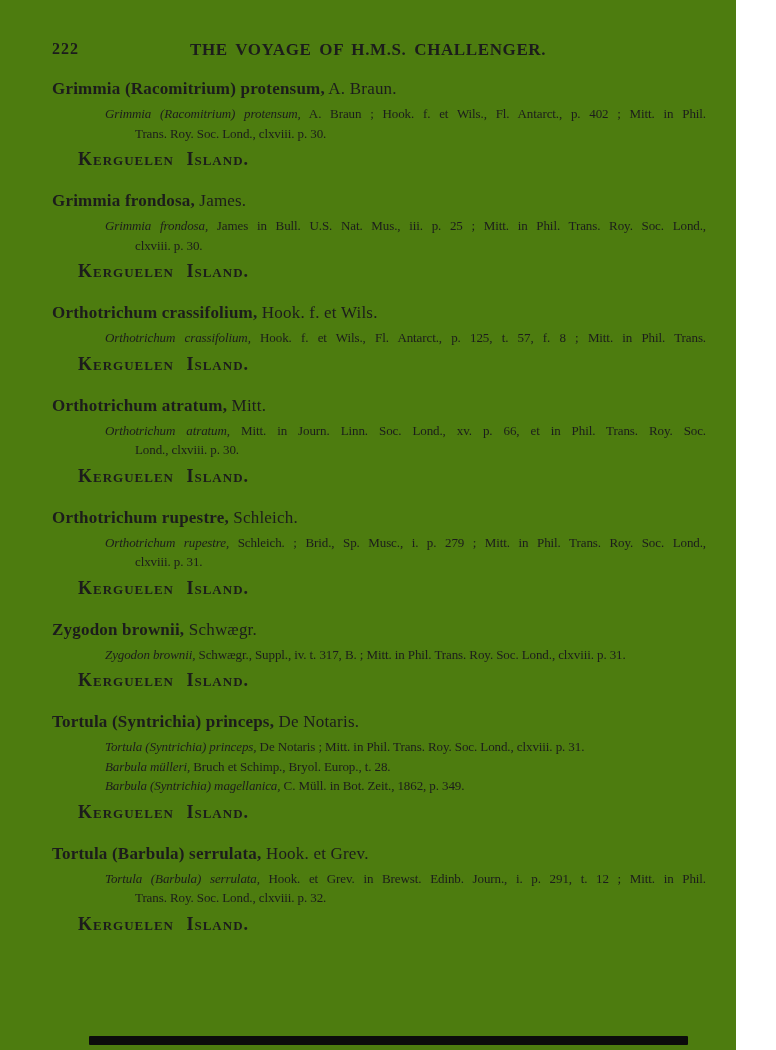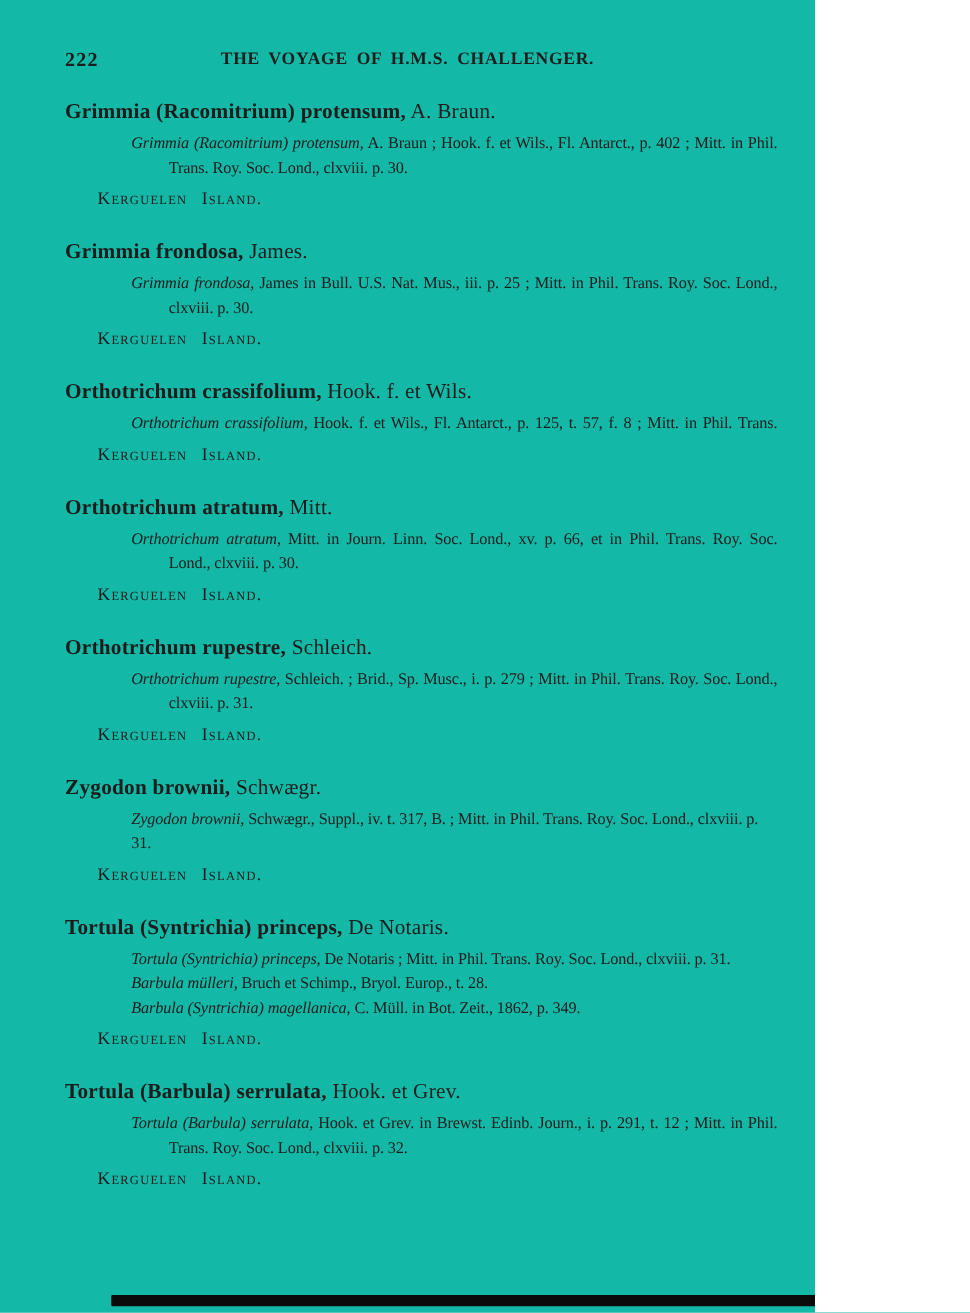--- a/index.html
+++ b/index.html
@@ -5,39 +5,39 @@
   html, body { margin: 0; padding: 0; }
   body {
     width: 776px; height: 1050px;
     background: #ffffff;
     font-family: "Liberation Serif", "DejaVu Serif", serif;
     color: #1c1c1c;
     -webkit-font-smoothing: antialiased;
   }
   .page {
     position: relative;
-    width: 652px; height: 1050px;
-    background: #14b8a6;
+    width: 736px; height: 1050px;
+    background: #4d7c0f;
     overflow: hidden;
   }
   .pagehead {
     position: absolute;
     top: 40px; left: 0; right: 0;
     height: 20px;
   }
   .pagenum {
     position: absolute;
     left: 52px; top: 0;
     font-size: 16px;
     font-weight: bold;
     letter-spacing: 1px;
   }
   .runhead {
     text-align: center;
-    font-size: 14px;
+    font-size: 17px;
     font-weight: bold;
     letter-spacing: 0.6px;
     word-spacing: 3px;
   }
   .content {
     position: absolute;
     top: 78px; left: 52px; right: 30px;
   }
   .entry { margin-bottom: 21px; }
   .heading {
@@ -54,26 +54,26 @@
     line-height: 19.5px;
     letter-spacing: -0.1px;
     padding-left: 53px;
     margin: 0;
   }
   .synline.cont { padding-left: 83px; }
   .synline.fill { text-align: justify; text-align-last: justify; }
   .synline i { font-style: italic; }
   .locality {
     font-variant: small-caps;
-    font-size: 14px;
+    font-size: 18px;
     line-height: 19px;
     margin: 7px 0 0 26px;
     letter-spacing: 1px;
     word-spacing: 7px;
-    font-weight: normal;
+    font-weight: bold;
   }
   .scan-bar {
     position: absolute;
     left: 89px; top: 1036px;
     width: 599px; height: 9px;
     background: #0b0b0b;
     border-radius: 1px;
   }
 </style>
 </head>

